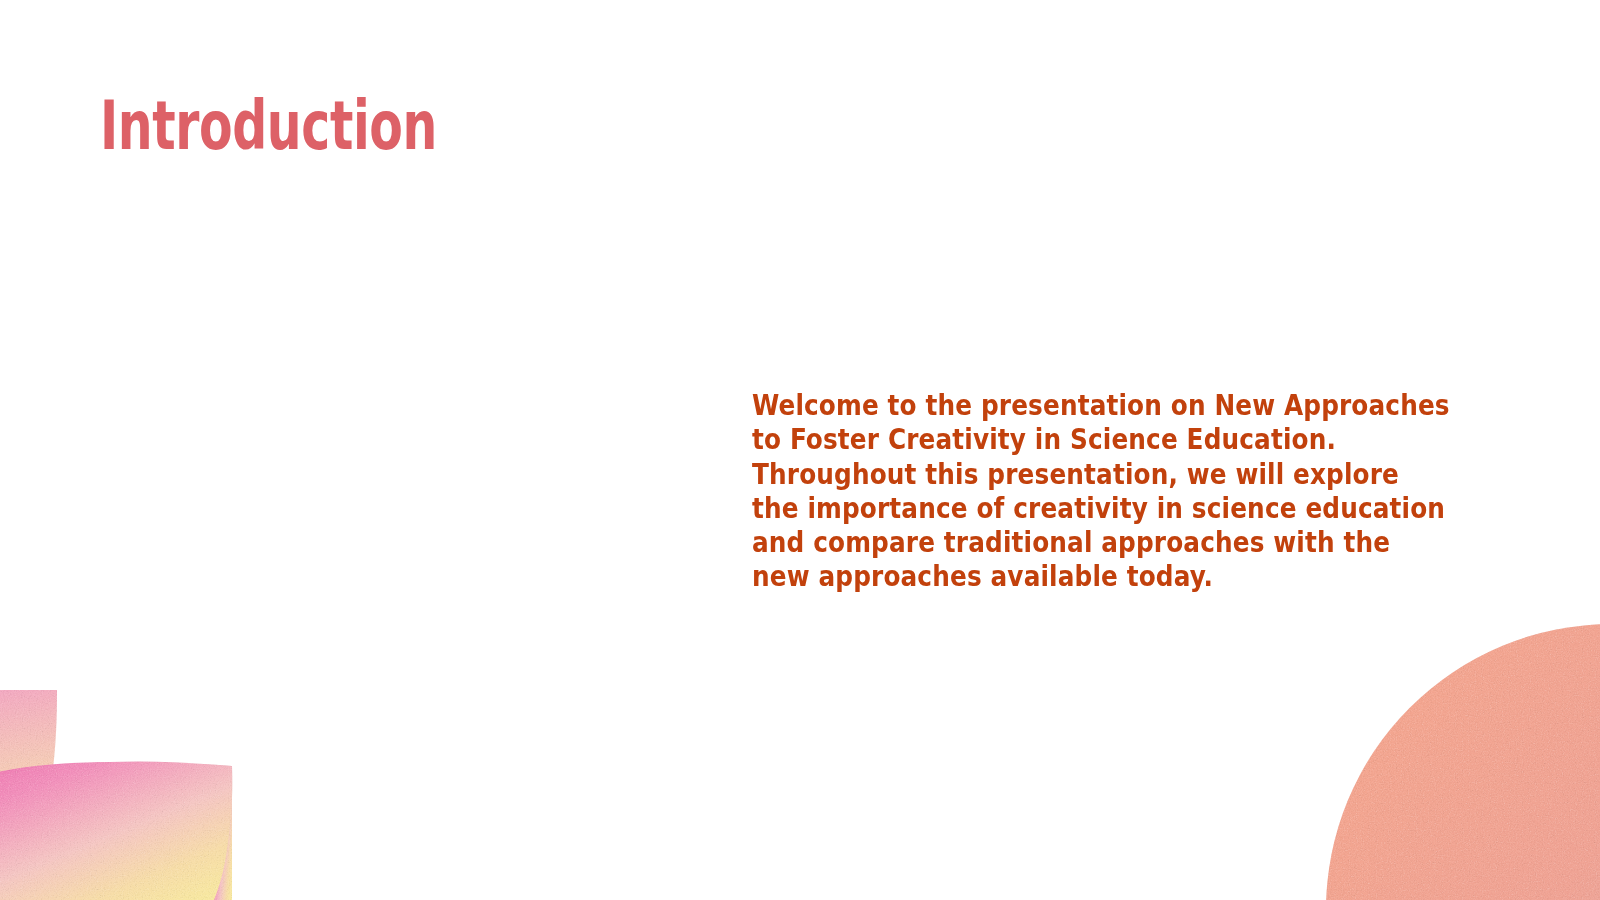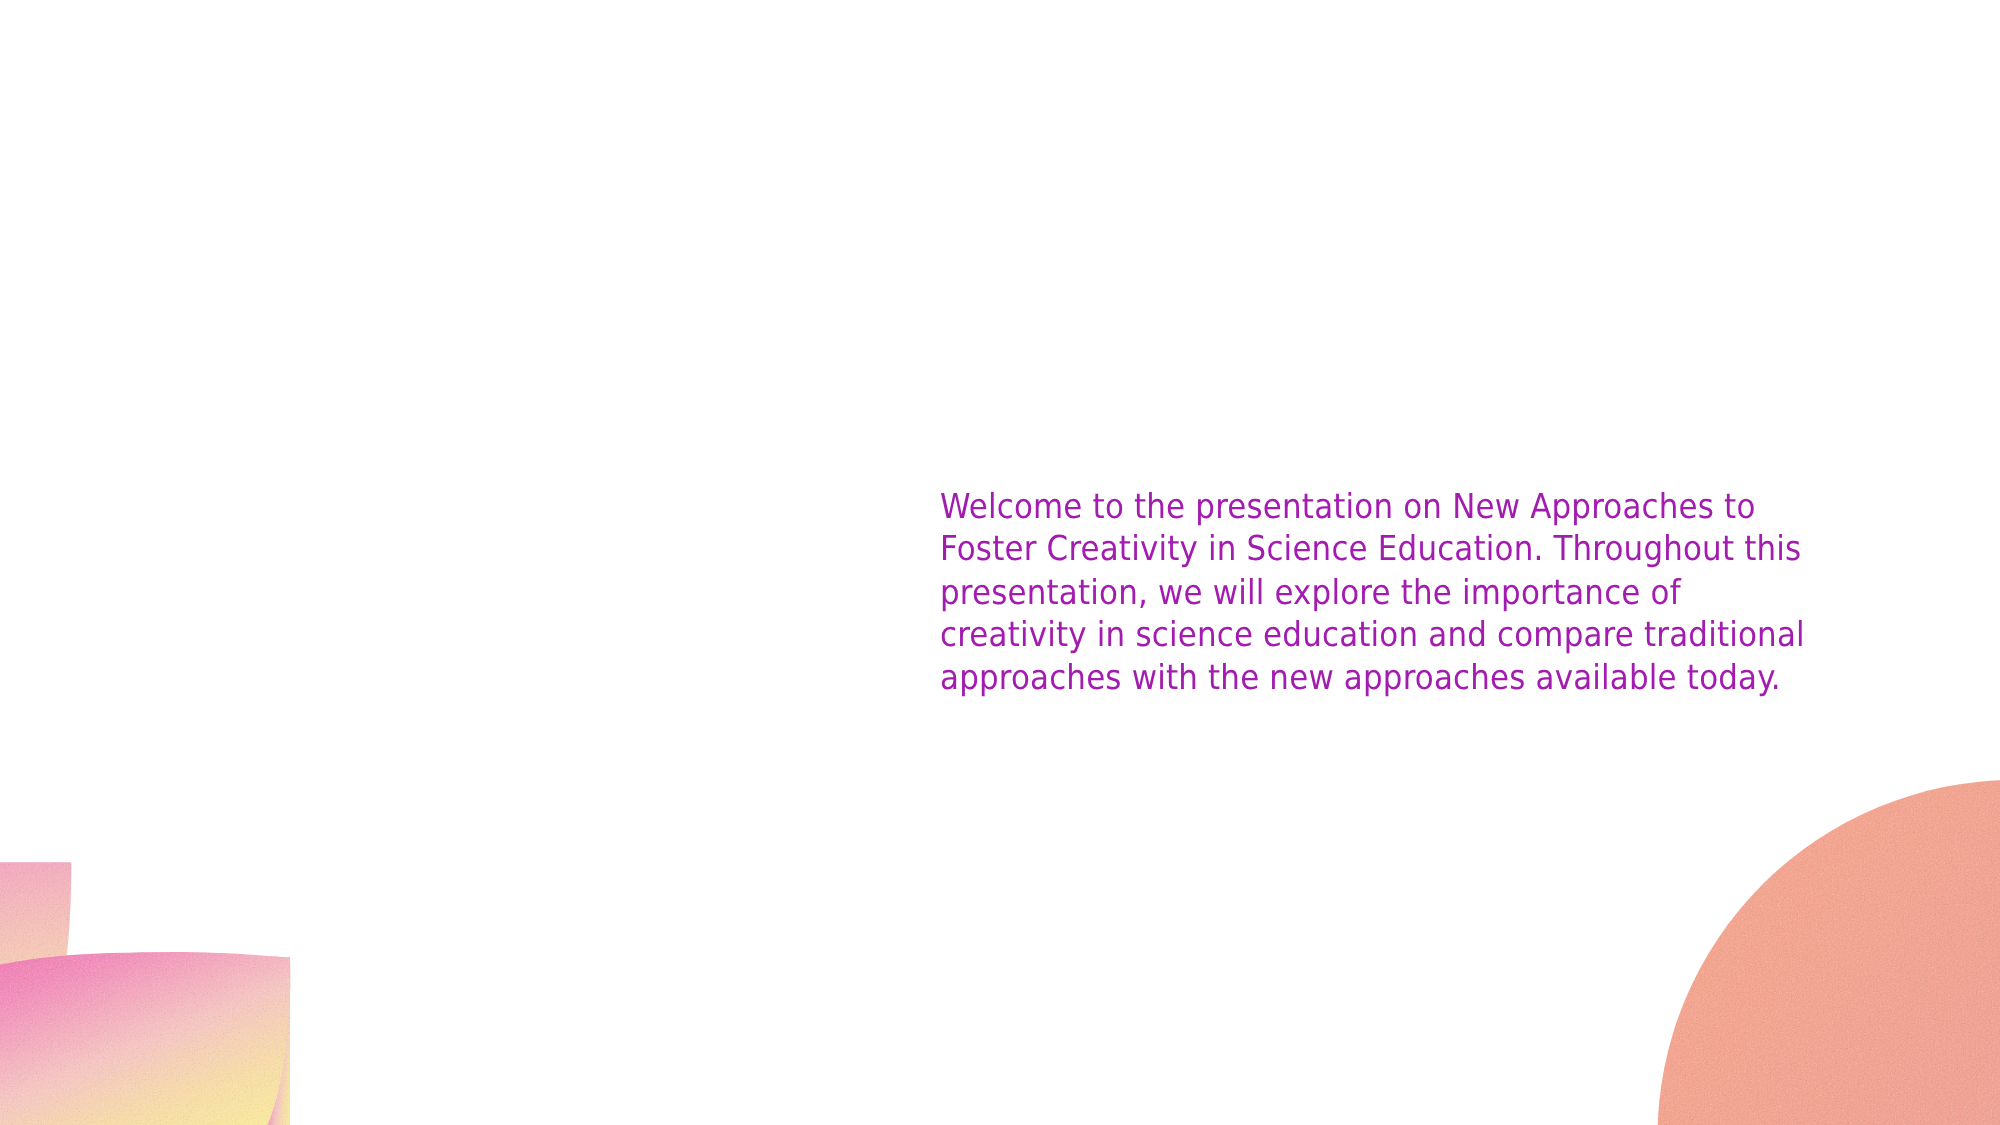--- a/index.html
+++ b/index.html
@@ -56,24 +56,24 @@
   
   .body-block {
     position: absolute;
     left: 752px;
     top: 388px;
     width: 700px;
   }
   .body-text {
     margin: 0;
     font-family: "DejaVu Sans Condensed", "Liberation Sans Narrow", "Liberation Sans", sans-serif;
-    font-weight: 400;
+    font-weight: 700;
     font-size: 27.5px;
     line-height: 34.3px;
-    color: #a21caf;
+    color: #c2410c;
     letter-spacing: 0.15px;
   }
 </style>
 </head>
 <body>
 
 <div class="slide">
 
   <div class="decor-layer">
     <svg class="decor-svg" viewBox="0 0 1600 900" xmlns="http://www.w3.org/2000/svg">
@@ -133,18 +133,21 @@
                  C 234 820 226 868 210 900
                  Z" fill="url(#gradPetalLarge)"></path>
       </g>
 
       <g filter="url(#grain)">
         <circle cx="1612" cy="910" r="286" fill="url(#gradCircle)"></circle>
       </g>
     </svg>
   </div>
 
+  <div class="title-block">
+    <h1 class="slide-title">Introduction</h1>
+  </div>
 
   <div class="body-block">
     <p class="body-text">Welcome to the presentation on New Approaches to Foster Creativity in Science Education. Throughout this presentation, we will explore the importance of creativity in science education and compare traditional approaches with the new approaches available today.</p>
   </div>
 
 </div>
 
 </body></html>

